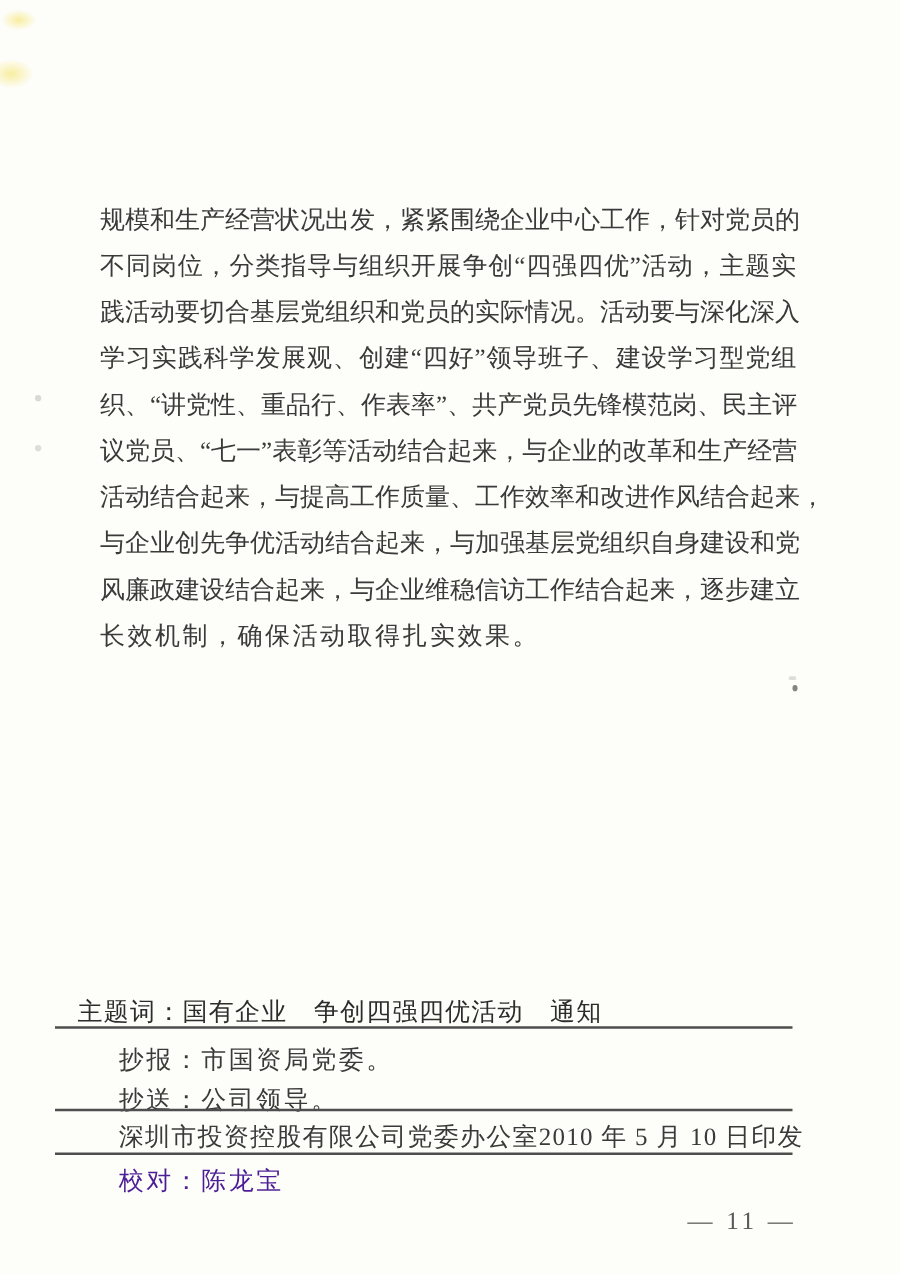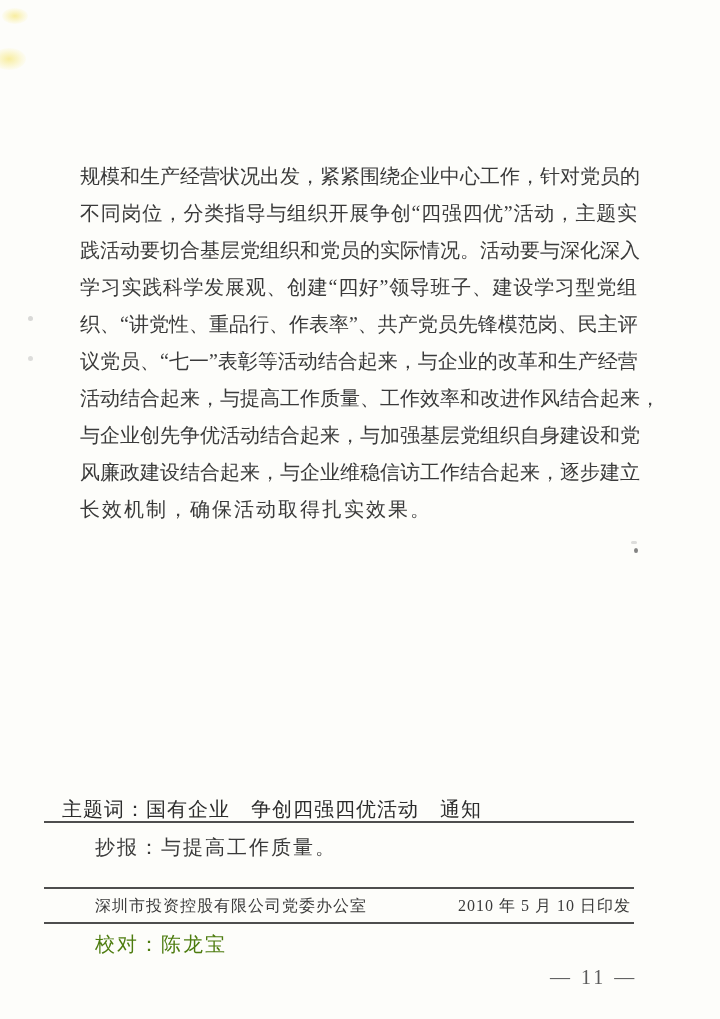--- a/index.html
+++ b/index.html
@@ -66,26 +66,26 @@
   .footer-row {
     position: absolute; left: 95px;
     font-size: 20px; color: #3a3a3a;
     letter-spacing: 2px; white-space: nowrap;
   }
   .copy-report-row { top: 834px; }
   .copy-send-row   { top: 866px; }
   .issue-row {
     position: absolute; left: 95px; top: 896px; width: 536px;
     display: flex; justify-content: space-between;
-    font-size: 16px; color: #3a3a3a; letter-spacing: 1px; white-space: nowrap;
+    font-size: 20px; color: #3a3a3a; letter-spacing: 1px; white-space: nowrap;
   }
   .proof-row {
     position: absolute; left: 95px; top: 931px; width: 530px;
     display: flex; justify-content: space-between;
-    font-size: 20px; color: #4d7c0f; letter-spacing: 2px; white-space: nowrap;
+    font-size: 20px; color: #4c1d95; letter-spacing: 2px; white-space: nowrap;
   }
   .page-number {
     position: absolute; left: 550px; top: 966px;
     font-size: 20px; color: #5a5a5a; letter-spacing: 3px; white-space: nowrap;
   }
 </style>
 </head>
 <body>
 
 <div class="page">
@@ -109,21 +109,24 @@
     <div class="line">风廉政建设结合起来，与企业维稳信访工作结合起来，逐步建立</div>
     <div class="line last">长效机制，确保活动取得扎实效果。</div>
   </div>
 
   <div class="subject-row">
     <span>主题词：</span><span>国有企业　争创四强四优活动　通知</span>
   </div>
   <div class="rule rule-1"></div>
 
   <div class="footer-row copy-report-row">
-    <span>抄报：</span><span>与提高工作质量。</span>
+    <span>抄报：</span><span>市国资局党委。</span>
+  </div>
+  <div class="footer-row copy-send-row">
+    <span>抄送：</span><span>公司领导。</span>
   </div>
   <div class="rule rule-2"></div>
 
   <div class="issue-row">
     <span>深圳市投资控股有限公司党委办公室</span>
     <span>2010 年 5 月 10 日印发</span>
   </div>
   <div class="rule rule-3"></div>
 
   <div class="proof-row">

